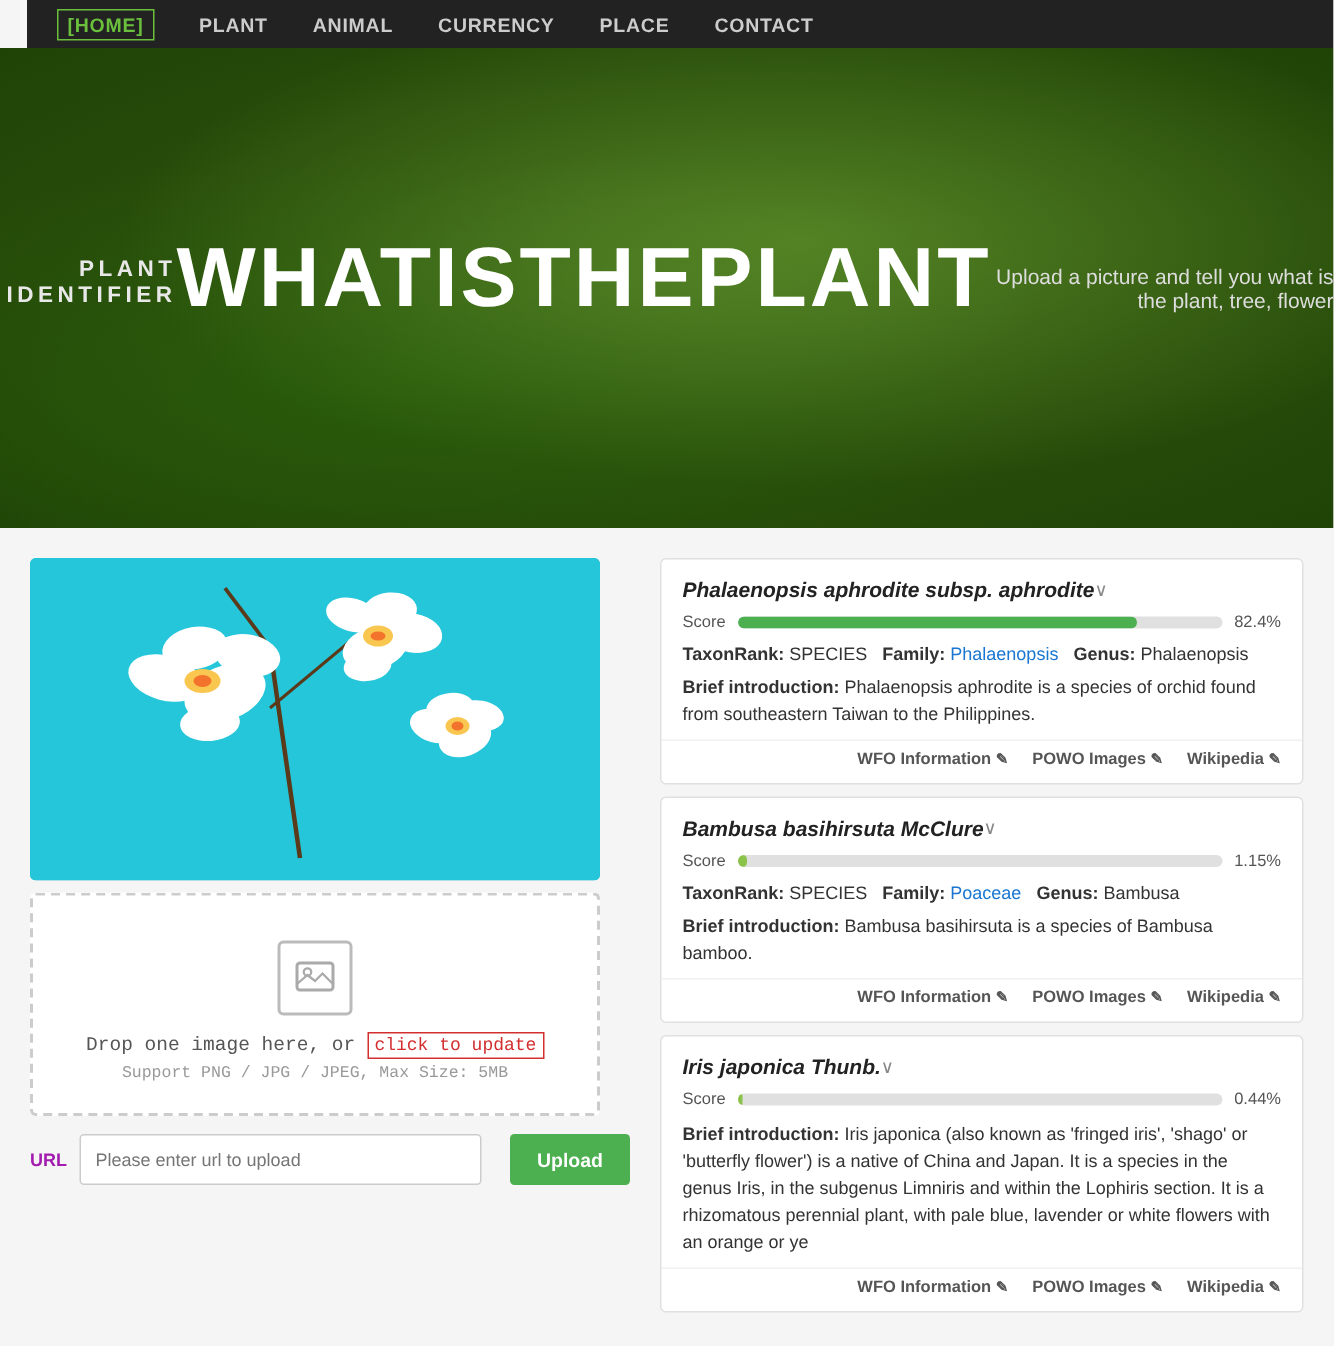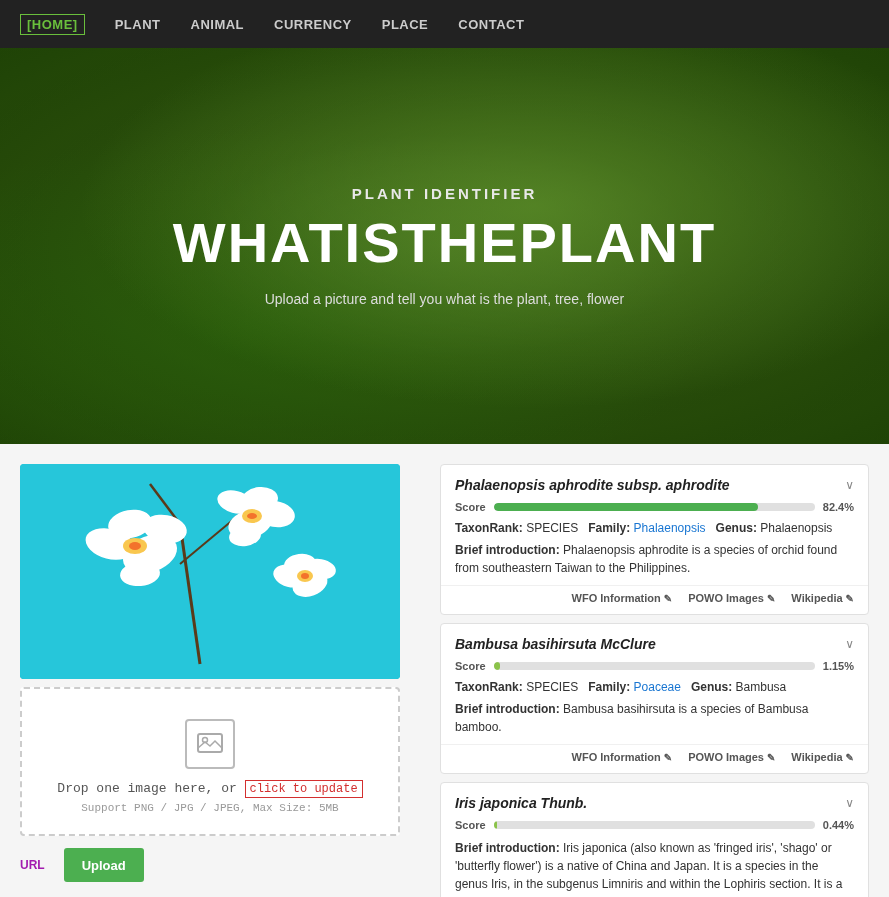--- a/index.html
+++ b/index.html
@@ -1,47 +1,47 @@
 <!DOCTYPE html>
 <html><head>
   <meta charset="utf-8">
   <style>
     * { box-sizing: border-box; margin: 0; padding: 0; }
     body { font-family: Arial, sans-serif; font-size: 13px; background: #f5f5f5; }
 
     
     nav {
       background: #222;
-      height: 48px;
+      height: 32px;
       display: flex;
       align-items: center;
       padding: 0 20px;
       gap: 30px;
+      margin-left: 18px;
     }
     .nav-item {
       color: #ccc;
       font-size: 13px;
       font-weight: 600;
       cursor: pointer;
       text-decoration: none;
       letter-spacing: 0.5px;
     }
     .nav-item.active {
       color: #6abf3c;
       border: 1px solid #6abf3c;
       padding: 2px 6px;
     }
 
     
     .hero {
-      height: 396px;
+      height: 320px;
       background: linear-gradient(rgba(0,0,0,0.25), rgba(0,0,0,0.25)),
                   radial-gradient(ellipse at center, #5a8a2a 0%, #3a6a10 40%, #2a5a08 100%);
       display: flex;
-      flex-direction: column;
       align-items: center;
       justify-content: center;
       text-align: right;
       position: relative;
       overflow: hidden;
     }
     .hero::before {
       content: '';
       position: absolute;
       inset: 0;
@@ -191,42 +191,40 @@
 
     .result-card {
       background: #fff;
       border: 1px solid #e0e0e0;
       border-radius: 4px;
       margin-bottom: 8px;
       overflow: hidden;
     }
     .result-header {
       display: flex;
-      justify-content: space-between;
       align-items: center;
       padding: 12px 14px 8px;
     }
     .result-name {
       font-size: 14px;
       font-weight: 600;
       color: #222;
       font-style: italic;
     }
     .chevron {
       color: #888;
       font-size: 12px;
       cursor: pointer;
     }
 
     .score-row {
       display: flex;
       align-items: center;
       padding: 0 14px 6px;
       gap: 8px;
-      font-weight: bold;
     }
     .score-label {
       font-size: 11px;
       color: #555;
       white-space: nowrap;
     }
     .score-bar-wrap {
       flex: 1;
       height: 8px;
       background: #e0e0e0;
@@ -360,20 +358,21 @@
         </svg>
       </div>
       <div class="upload-text">
         <span>Drop one image here, or </span><span class="upload-link">click to update</span>
       </div>
       <div class="upload-support">Support PNG / JPG / JPEG, Max Size: 5MB</div>
     </div>
 
     <div class="url-row">
       <span class="url-label">URL</span>
+      <input class="url-input" type="text" placeholder="Please enter url to upload" style="">
       <button class="upload-btn">Upload</button>
     </div>
   </div>
 
   <div class="right-panel">
 
     <div class="result-card">
       <div class="result-header">
         <span class="result-name">Phalaenopsis aphrodite subsp. aphrodite</span>
         <span class="chevron">∨</span>

